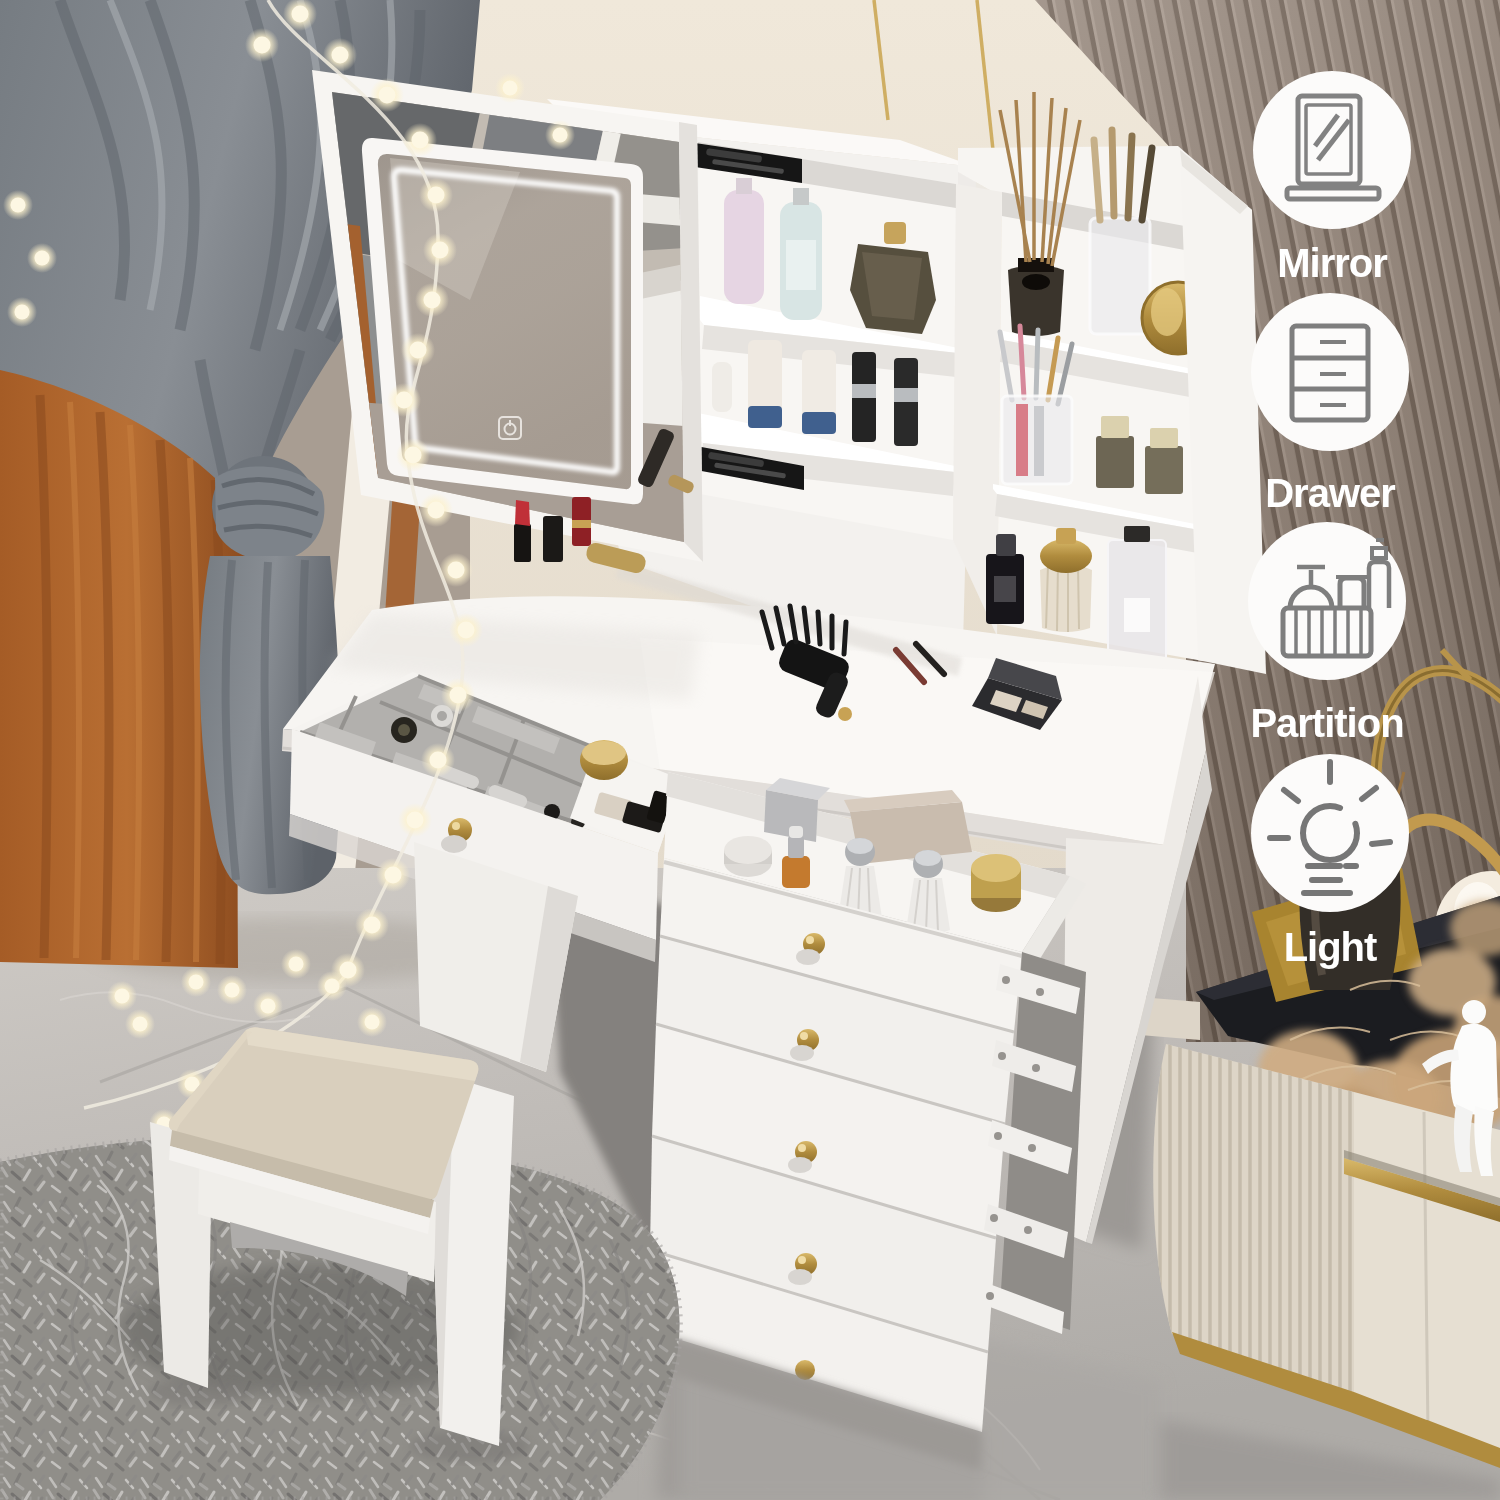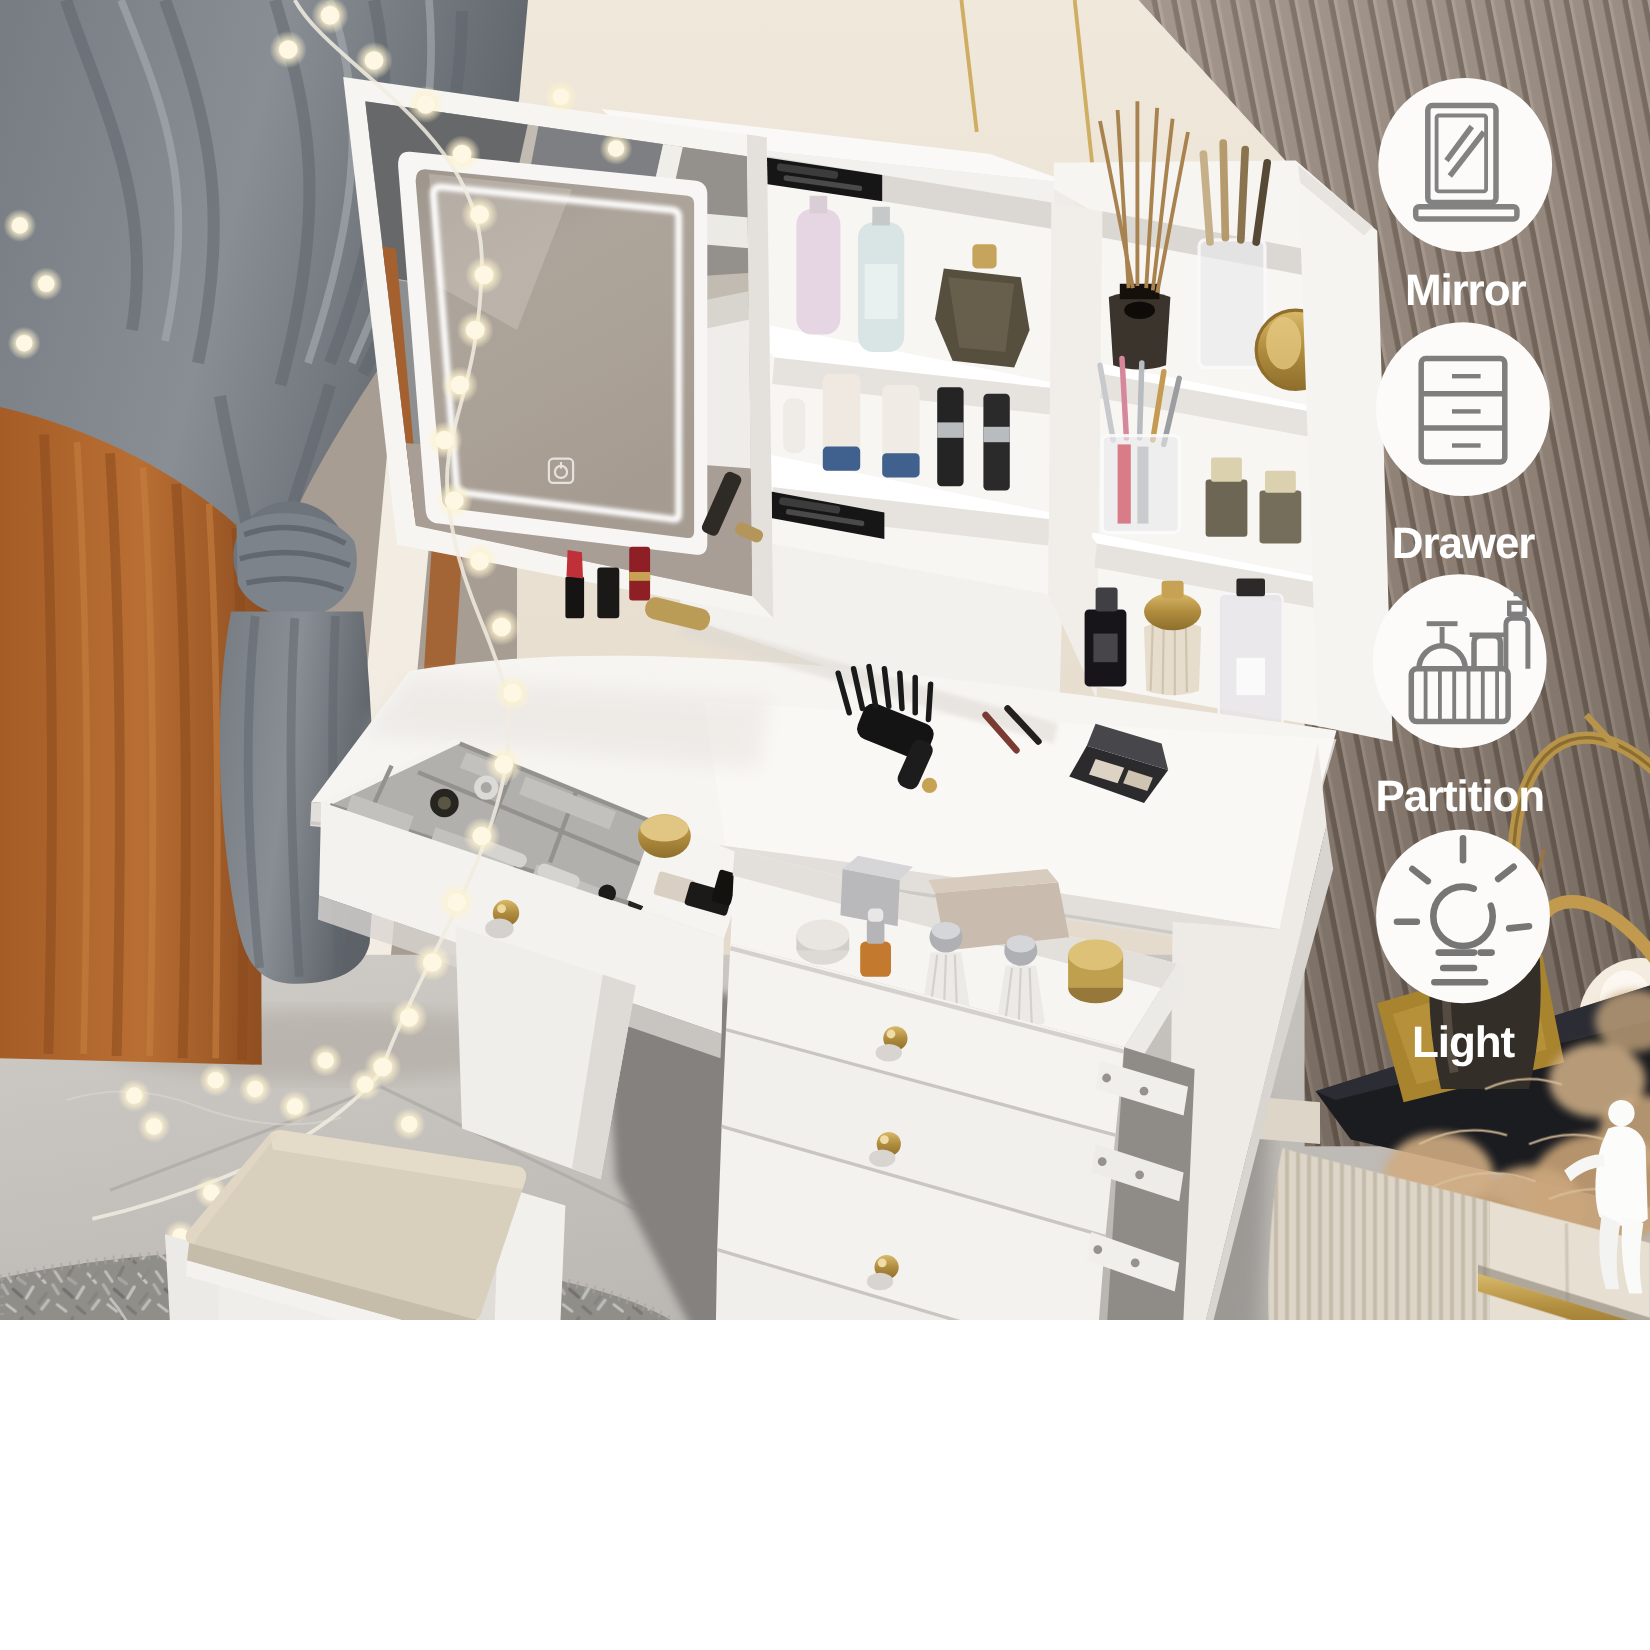--- a/index.html
+++ b/index.html
@@ -1,16 +1,16 @@
 <!DOCTYPE html>
 <html><head>
 <meta charset="utf-8">
 <style>
 html,body{margin:0;padding:0;background:#fff}
-#stage{position:relative;width:1500px;height:1200px;overflow:hidden;font-family:"Liberation Sans",sans-serif}
+#stage{position:relative;width:1500px;height:1500px;overflow:hidden;font-family:"Liberation Sans",sans-serif}
 </style>
 </head>
 <body>
 <div id="stage">
 <svg width="1500" height="1500" viewBox="0 0 1500 1500">
 <defs>
 <linearGradient id="wallGrad" x1="0" y1="0" x2="0" y2="1">
  <stop offset="0" stop-color="#f0e8da"></stop>
           <stop offset="1" stop-color="#e3dacb"></stop>
 </linearGradient>

